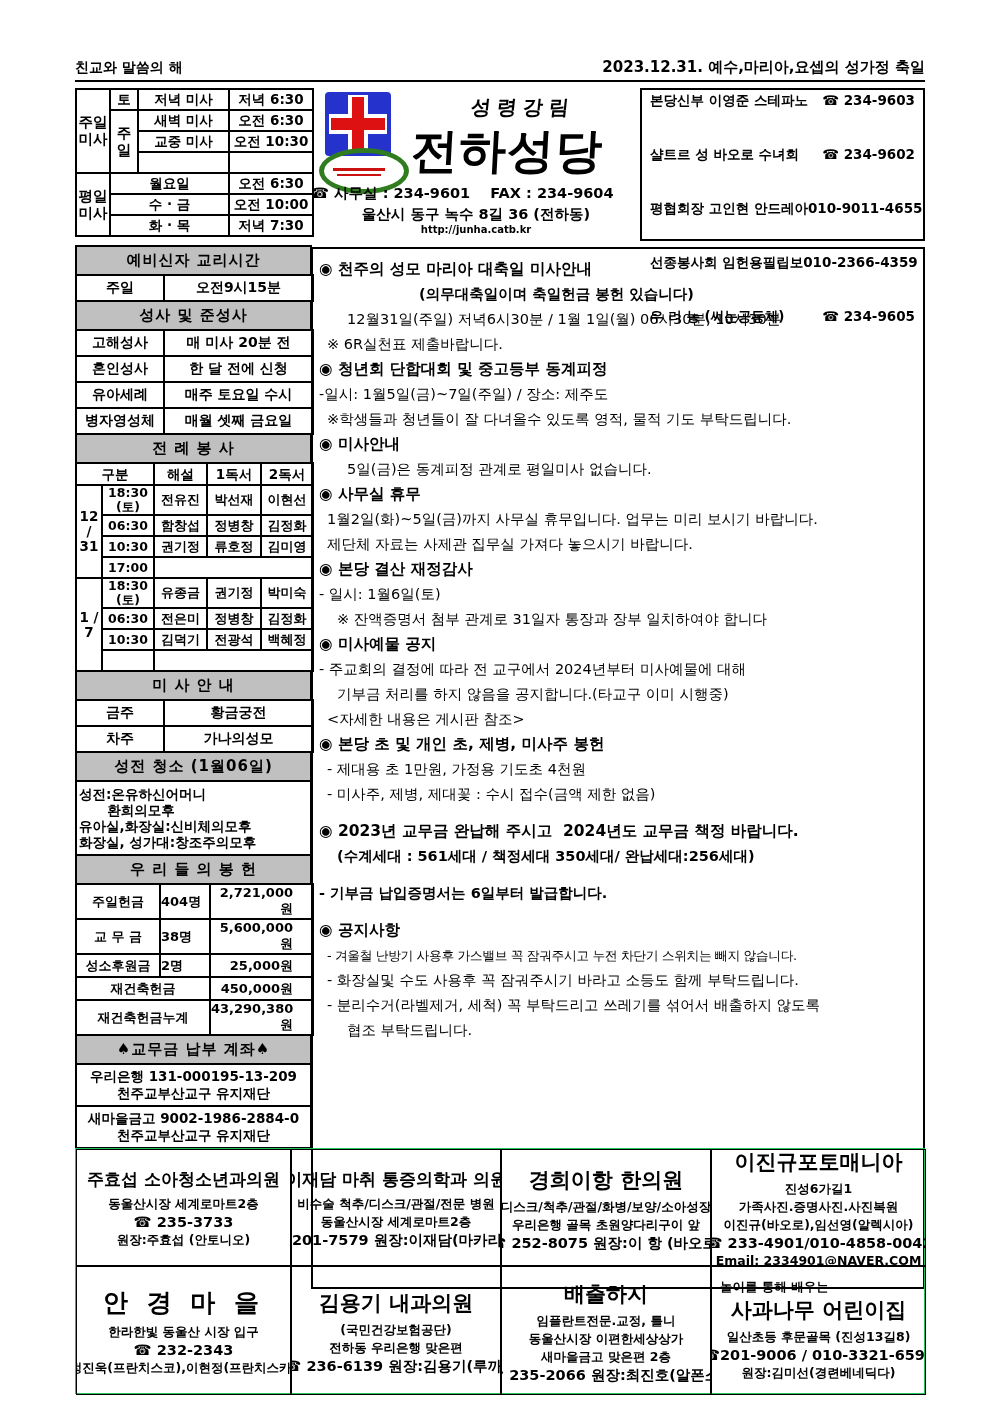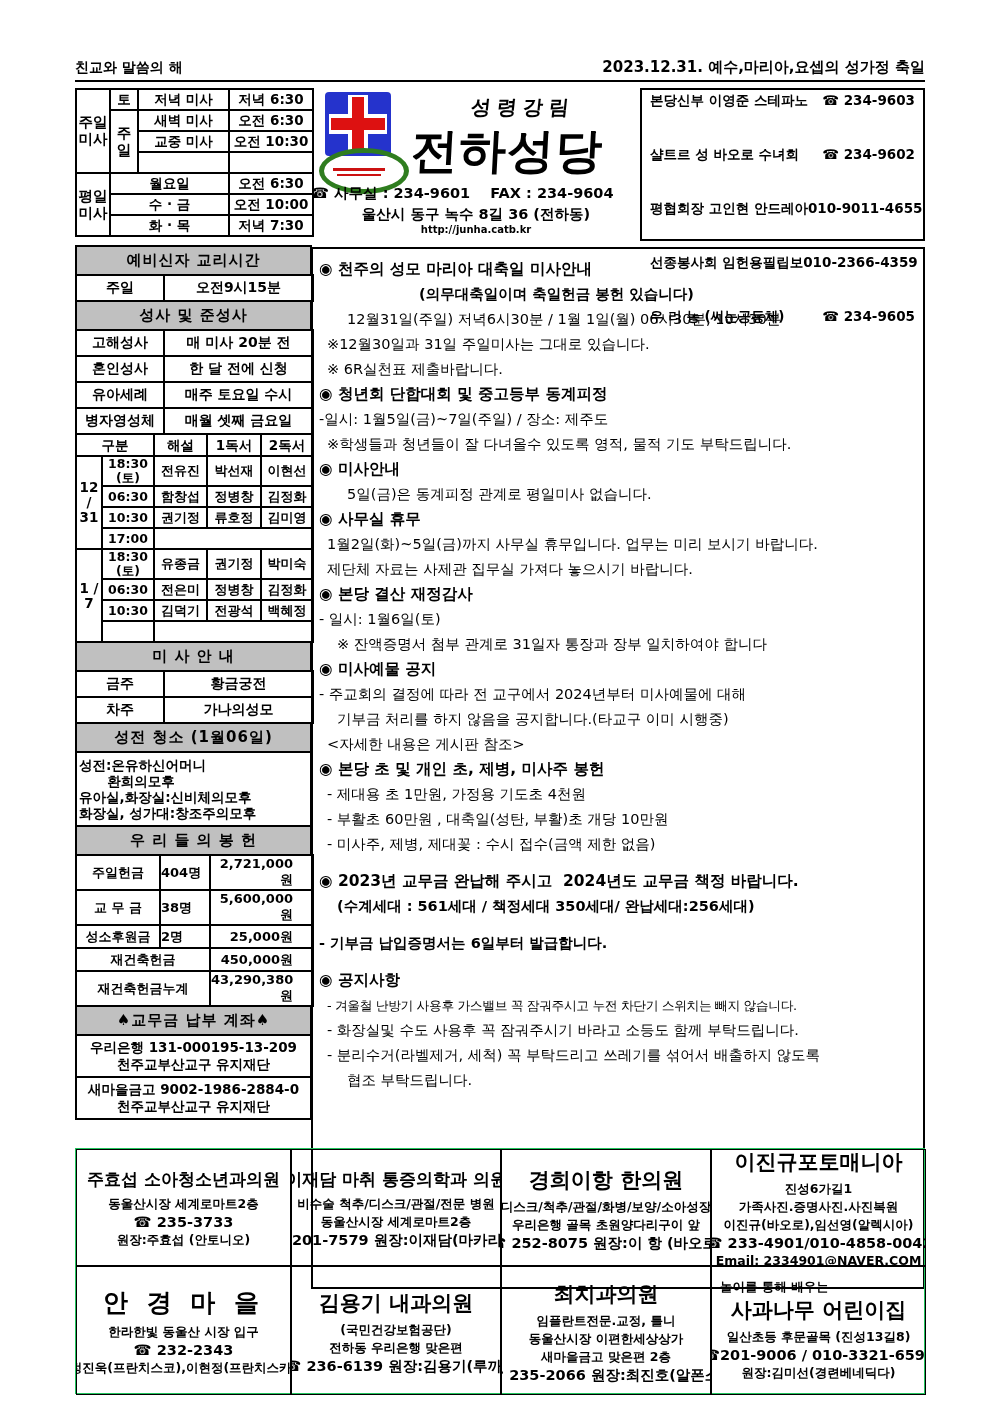--- a/index.html
+++ b/index.html
@@ -219,20 +219,21 @@
         <td>유아세례</td>
         <td>매주 토요일 수시</td>
       </tr>
       <tr>
         <td>병자영성체</td>
         <td>매월 셋째 금요일</td>
       </tr>
     </tbody>
       </table>
 
+    <div class="sec-h">전 례 봉 사</div>
     <table class="grid lit">
       <colgroup>
           <col style="width:26px">
           <col style="width:52px">
           <col style="width:53px">
           <col style="width:54px">
           <col style="width:52px">
         </colgroup>
       <tbody>
           <tr class="lit-h">
@@ -358,40 +359,38 @@
     <div class="acct">
       <div>새마을금고 9002-1986-2884-0</div>
       <div>천주교부산교구 유지재단</div>
     </div>
   </div>
 
   <div class="abs" id="mainbox">
     <div class="ln h">◉ 천주의 성모 마리아 대축일 미사안내</div>
     <div class="ln b ic">(의무대축일이며 축일헌금 봉헌 있습니다)</div>
     <div class="ln i3">12월31일(주일) 저녁6시30분 / 1월 1일(월) 06시30분, 10시30분</div>
-    <div class="ln i1">※12월30일과 31일 주일미사는 그대로 있습니다.</div>
     <div class="ln i1">※ 6R실천표 제출바랍니다.</div>
     <div class="ln h">◉ 청년회 단합대회 및 중고등부 동계피정</div>
     <div class="ln">-일시: 1월5일(금)~7일(주일) / 장소: 제주도</div>
     <div class="ln i1">※학생들과 청년들이 잘 다녀올수 있도록 영적, 물적 기도 부탁드립니다.</div>
     <div class="ln h">◉ 미사안내</div>
     <div class="ln i3">5일(금)은 동계피정 관계로 평일미사 없습니다.</div>
     <div class="ln h">◉ 사무실 휴무</div>
     <div class="ln i1">1월2일(화)~5일(금)까지 사무실 휴무입니다. 업무는 미리 보시기 바랍니다.</div>
     <div class="ln i1">제단체 자료는 사제관 집무실 가져다 놓으시기 바랍니다.</div>
     <div class="ln h">◉ 본당 결산 재정감사</div>
     <div class="ln">- 일시: 1월6일(토)</div>
     <div class="ln i2">※ 잔액증명서 첨부 관계로 31일자 통장과 장부 일치하여야 합니다</div>
     <div class="ln h">◉ 미사예물 공지</div>
     <div class="ln">- 주교회의 결정에 따라 전 교구에서 2024년부터 미사예물에 대해</div>
     <div class="ln i2">기부금 처리를 하지 않음을 공지합니다.(타교구 이미 시행중)</div>
     <div class="ln i1">&lt;자세한 내용은 게시판 참조&gt;</div>
     <div class="ln h">◉ 본당 초 및 개인 초, 제병, 미사주 봉헌</div>
     <div class="ln i1">- 제대용 초 1만원, 가정용 기도초 4천원</div>
-    <div class="ln i1">- 부활초 60만원 , 대축일(성탄, 부활)초 개당 10만원</div>
     <div class="ln i1">- 미사주, 제병, 제대꽃 : 수시 접수(금액 제한 없음)</div>
     <div class="ln h gap">◉ 2023년 교무금 완납해 주시고  2024년도 교무금 책정 바랍니다.</div>
     <div class="ln b i2">(수계세대 : 561세대 / 책정세대 350세대/ 완납세대:256세대)</div>
     <div class="ln b gap">- 기부금 납입증명서는 6일부터 발급합니다.</div>
     <div class="ln h gap">◉ 공지사항</div>
     <div class="ln i1 tight">- 겨울철 난방기 사용후 가스밸브 꼭 잠궈주시고 누전 차단기 스위치는 빼지 않습니다.</div>
     <div class="ln i1">- 화장실및 수도 사용후 꼭 잠궈주시기 바라고 소등도 함께 부탁드립니다.</div>
     <div class="ln i1">- 분리수거(라벨제거, 세척) 꼭 부탁드리고 쓰레기를 섞어서 배출하지 않도록</div>
     <div class="ln i3">협조 부탁드립니다.</div>
   </div>
@@ -429,21 +428,21 @@
       <div class="ad-line ph">☎ 232-2343</div>
       <div class="ad-line bd">정진욱(프란치스코),이현정(프란치스카)</div>
     </div>
     <div class="ad">
       <div class="ad-title tm">김용기 내과의원</div>
       <div class="ad-line bd">(국민건강보험공단)</div>
       <div class="ad-line bd">전하동 우리은행 맞은편</div>
       <div class="ad-line ph">☎ 236-6139 원장:김용기(루까)</div>
     </div>
     <div class="ad">
-      <div class="ad-title tm">최치과의원</div>
+      <div class="ad-title tm">배출하지</div>
       <div class="ad-line">임플란트전문.교정, 틀니</div>
       <div class="ad-line">동울산시장 이편한세상상가</div>
       <div class="ad-line">새마을금고 맞은편 2층</div>
       <div class="ad-line ph">☎ 235-2066 원장:최진호(알폰소)</div>
     </div>
     <div class="ad">
       <div class="ad-top">놀이를 통해 배우는</div>
       <div class="ad-title tm">사과나무 어린이집</div>
       <div class="ad-line">일산초등 후문골목 (진성13길8)</div>
       <div class="ad-line ph">☎201-9006 / 010-3321-6598</div>

